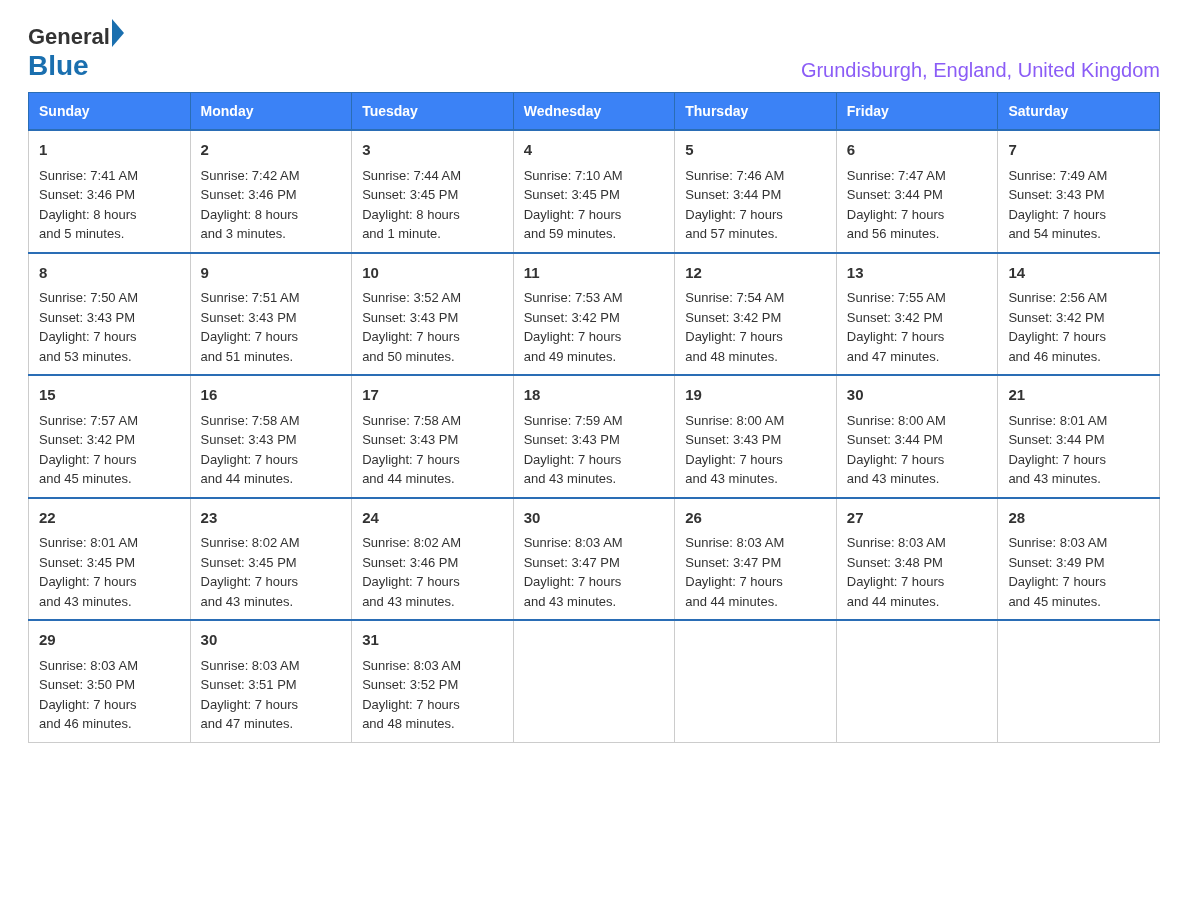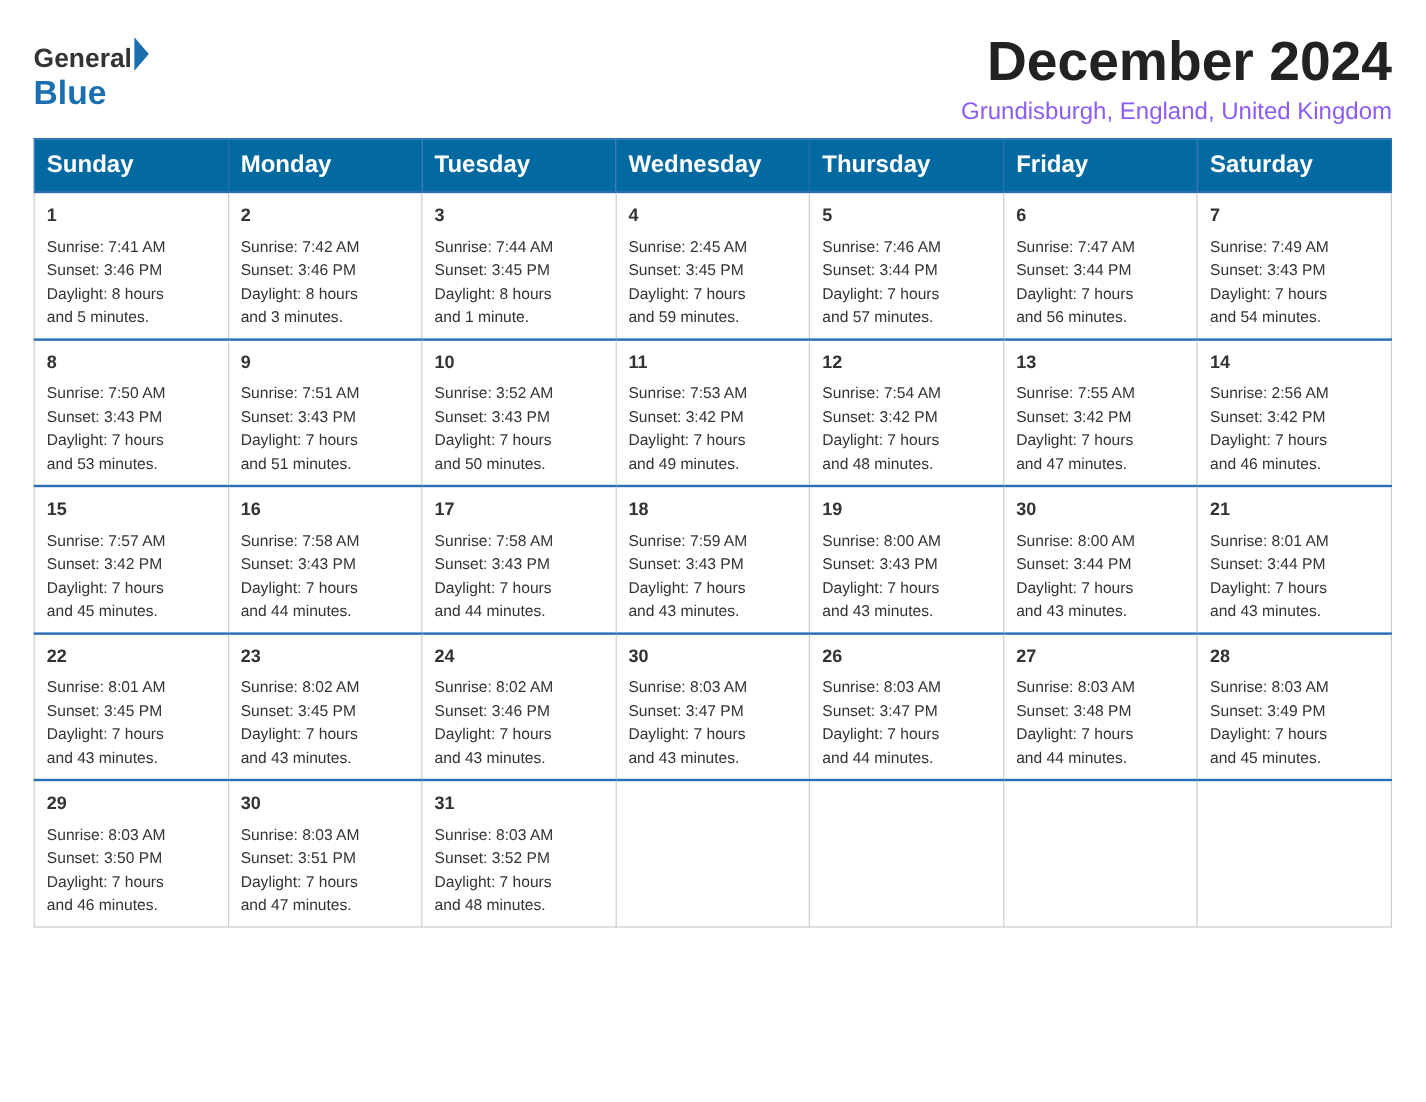--- a/index.html
+++ b/index.html
@@ -6,21 +6,21 @@
     body {
       font-family: Arial, Helvetica, sans-serif;
       background: #fff;
       padding: 24px 28px;
       width: 1188px;
       min-height: 918px;
     }
     .header-row {
       display: flex;
       justify-content: space-between;
-      align-items: center;
+      align-items: flex-end;
       margin-bottom: 8px;
     }
     .logo-text-general {
       font-size: 22px;
       font-weight: bold;
       color: #333;
     }
     .logo-text-blue {
       font-size: 28px;
       font-weight: bold;
@@ -56,23 +56,23 @@
       font-size: 20px;
       color: #8b5cf6;
       margin-top: 4px;
     }
     table {
       width: 100%;
       border-collapse: collapse;
       margin-top: 10px;
     }
     thead tr th {
-      background-color: #0369a1;
+      background-color: #3b82f6;
       color: #fff;
-      font-size: 20px;
+      font-size: 14px;
       font-weight: bold;
       padding: 10px 10px;
       text-align: left;
       border: 1px solid #2a6db5;
     }
     tbody tr td {
       vertical-align: top;
       padding: 8px 10px;
       font-size: 13px;
       color: #333;
@@ -105,21 +105,20 @@
 
 <div class="header-row">
   <div class="logo-wrapper">
     <div class="logo-line1">
       <span class="logo-text-general">General</span>
       <div class="logo-arrow"></div>
     </div>
     <span class="logo-text-blue">Blue</span>
   </div>
   <div class="title-block">
-    <div class="main-title">December 2024</div>
     <div class="subtitle">Grundisburgh, England, United Kingdom</div>
   </div>
 </div>
 
 <table>
   <thead>
     <tr>
     <th>Sunday</th>
         <th>Monday</th>
         <th>Tuesday</th>
@@ -127,21 +126,21 @@
         <th>Thursday</th>
         <th>Friday</th>
         <th>Saturday</th>
       </tr>
   </thead>
   <tbody id="calendar-body">
   <tr class="calendar-row">
         <td><span class="day-number">1</span><span class="day-info">Sunrise: 7:41 AM</span><br><span class="day-info">Sunset: 3:46 PM</span><br><span class="day-info">Daylight: 8 hours</span><br><span class="day-info">and 5 minutes.</span></td>
         <td><span class="day-number">2</span><span class="day-info">Sunrise: 7:42 AM</span><br><span class="day-info">Sunset: 3:46 PM</span><br><span class="day-info">Daylight: 8 hours</span><br><span class="day-info">and 3 minutes.</span></td>
         <td><span class="day-number">3</span><span class="day-info">Sunrise: 7:44 AM</span><br><span class="day-info">Sunset: 3:45 PM</span><br><span class="day-info">Daylight: 8 hours</span><br><span class="day-info">and 1 minute.</span></td>
-        <td><span class="day-number">4</span><span class="day-info">Sunrise: 2:45 AM</span><br><span class="day-info">Sunset: 3:45 PM</span><br><span class="day-info">Daylight: 7 hours</span><br><span class="day-info">and 59 minutes.</span></td>
+        <td><span class="day-number">4</span><span class="day-info">Sunrise: 7:10 AM</span><br><span class="day-info">Sunset: 3:45 PM</span><br><span class="day-info">Daylight: 7 hours</span><br><span class="day-info">and 59 minutes.</span></td>
         <td><span class="day-number">5</span><span class="day-info">Sunrise: 7:46 AM</span><br><span class="day-info">Sunset: 3:44 PM</span><br><span class="day-info">Daylight: 7 hours</span><br><span class="day-info">and 57 minutes.</span></td>
         <td><span class="day-number">6</span><span class="day-info">Sunrise: 7:47 AM</span><br><span class="day-info">Sunset: 3:44 PM</span><br><span class="day-info">Daylight: 7 hours</span><br><span class="day-info">and 56 minutes.</span></td>
         <td><span class="day-number">7</span><span class="day-info">Sunrise: 7:49 AM</span><br><span class="day-info">Sunset: 3:43 PM</span><br><span class="day-info">Daylight: 7 hours</span><br><span class="day-info">and 54 minutes.</span></td>
       </tr>
       <tr class="calendar-row">
         <td><span class="day-number">8</span><span class="day-info">Sunrise: 7:50 AM</span><br><span class="day-info">Sunset: 3:43 PM</span><br><span class="day-info">Daylight: 7 hours</span><br><span class="day-info">and 53 minutes.</span></td>
         <td><span class="day-number">9</span><span class="day-info">Sunrise: 7:51 AM</span><br><span class="day-info">Sunset: 3:43 PM</span><br><span class="day-info">Daylight: 7 hours</span><br><span class="day-info">and 51 minutes.</span></td>
         <td><span class="day-number">10</span><span class="day-info">Sunrise: 3:52 AM</span><br><span class="day-info">Sunset: 3:43 PM</span><br><span class="day-info">Daylight: 7 hours</span><br><span class="day-info">and 50 minutes.</span></td>
         <td><span class="day-number">11</span><span class="day-info">Sunrise: 7:53 AM</span><br><span class="day-info">Sunset: 3:42 PM</span><br><span class="day-info">Daylight: 7 hours</span><br><span class="day-info">and 49 minutes.</span></td>
         <td><span class="day-number">12</span><span class="day-info">Sunrise: 7:54 AM</span><br><span class="day-info">Sunset: 3:42 PM</span><br><span class="day-info">Daylight: 7 hours</span><br><span class="day-info">and 48 minutes.</span></td>

